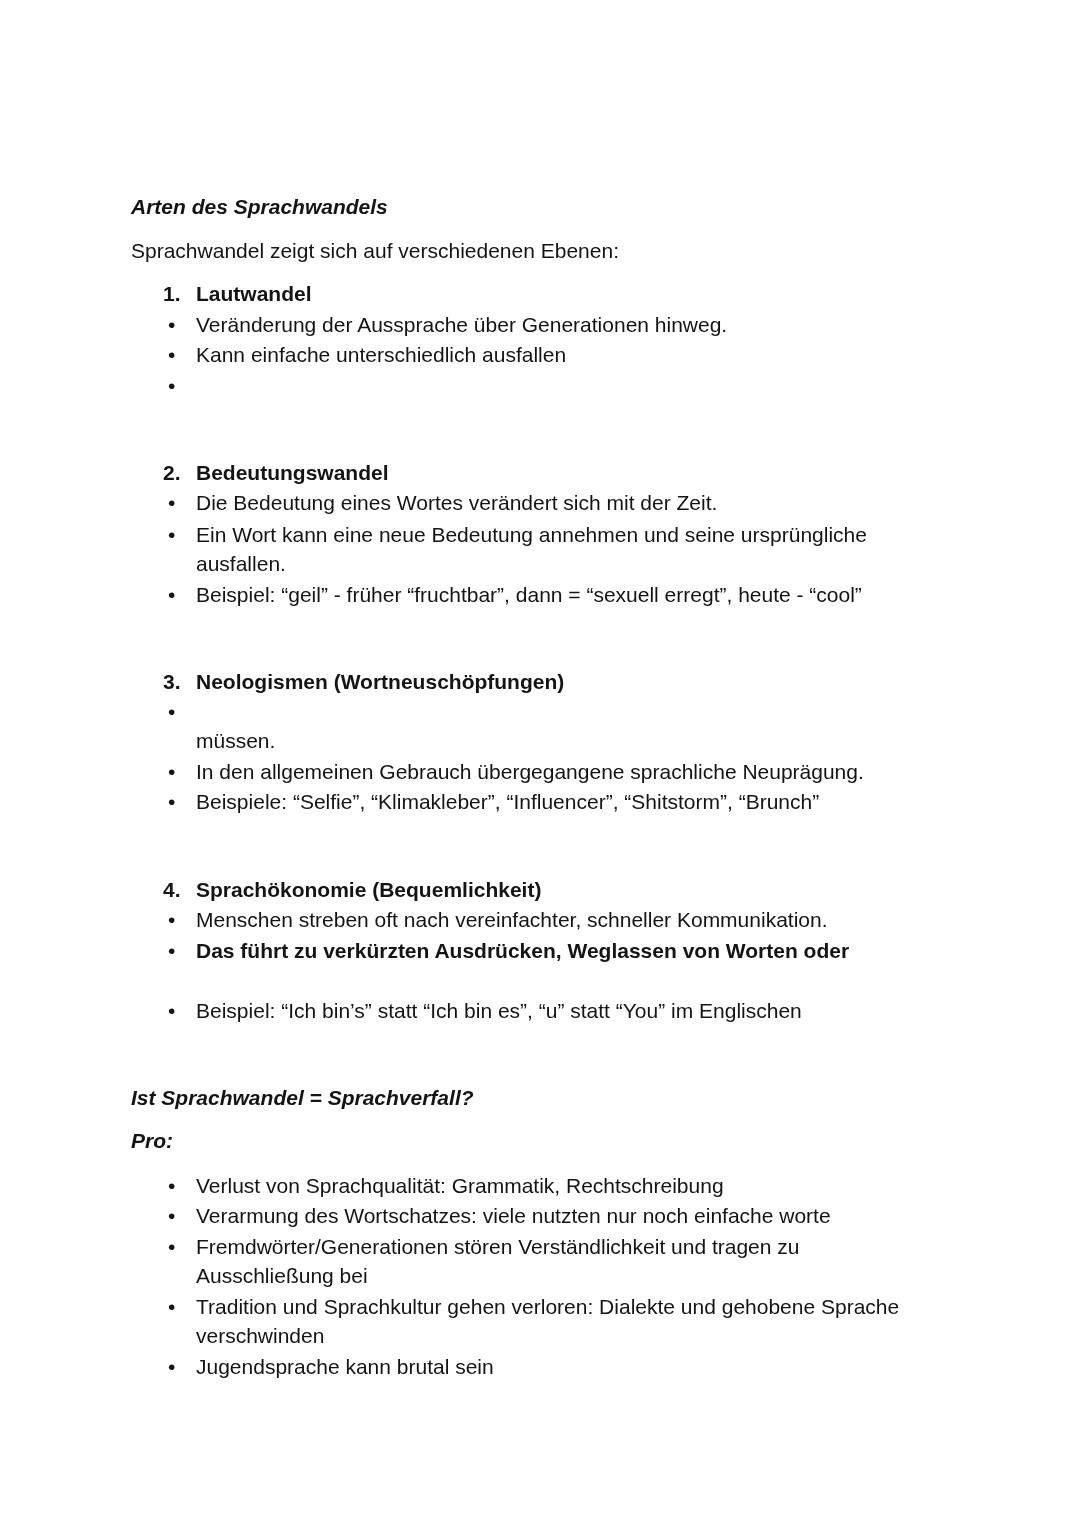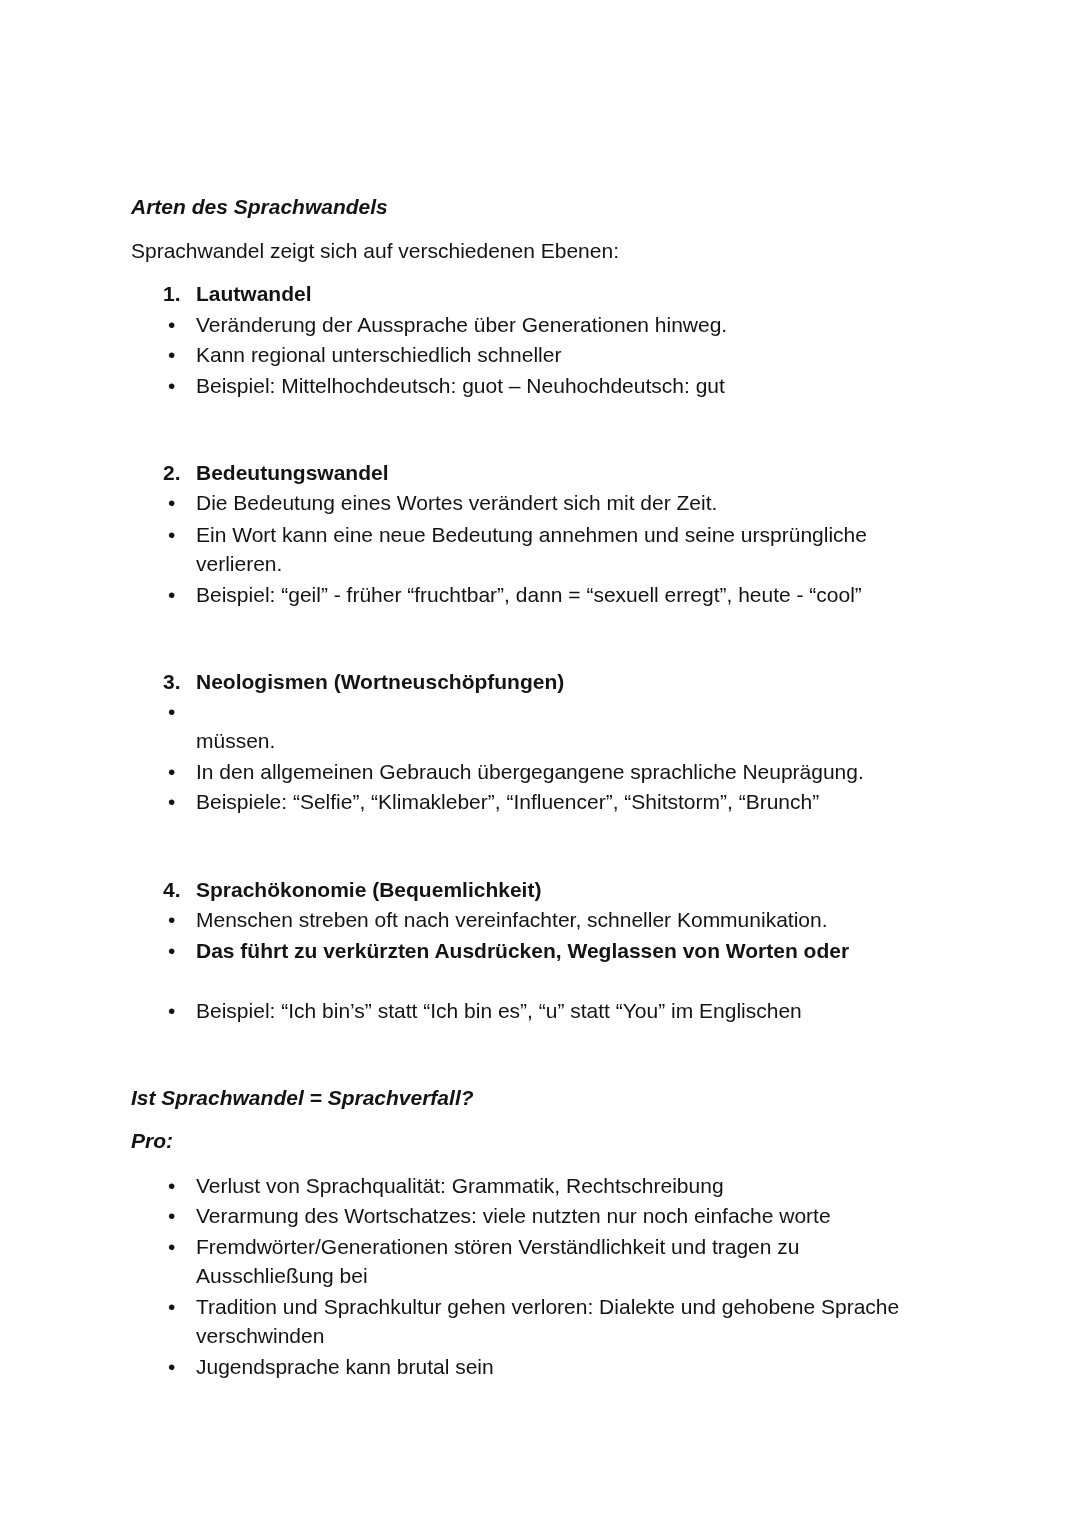--- a/index.html
+++ b/index.html
@@ -20,31 +20,30 @@
 <div class="page">
 
   <div class="abs heading" style="left:131px; top:175px;">Arten des Sprachwandels</div>
   <div class="abs" style="left:131px; top:219px;">Sprachwandel zeigt sich auf verschiedenen Ebenen:</div>
 
   <div class="num" style="left:163px; top:262px;">1.</div>
   <div class="abs item-title" style="left:196px; top:262px;">Lautwandel</div>
   <div class="bullet" style="left:168px; top:293px;">•</div>
   <div class="abs" style="left:196px; top:293px;">Veränderung der Aussprache über Generationen hinweg.</div>
   <div class="bullet" style="left:168px; top:323px;">•</div>
-  <div class="abs" style="left:196px; top:323px;">Kann regional unterschiedlich schneller</div>
+  <div class="abs" style="left:196px; top:323px;">Kann einfache unterschiedlich ausfallen</div>
   <div class="bullet" style="left:168px; top:354px;">•</div>
-  <div class="abs" style="left:196px; top:354px;">Beispiel: Mittelhochdeutsch: guot – Neuhochdeutsch: gut</div>
 
   <div class="num" style="left:163px; top:441px;">2.</div>
   <div class="abs item-title" style="left:196px; top:441px;">Bedeutungswandel</div>
   <div class="bullet" style="left:168px; top:471px;">•</div>
   <div class="abs" style="left:196px; top:471px;">Die Bedeutung eines Wortes verändert sich mit der Zeit.</div>
   <div class="bullet" style="left:168px; top:503px;">•</div>
   <div class="abs" style="left:196px; top:503px;">Ein Wort kann eine neue Bedeutung annehmen und seine ursprüngliche</div>
-  <div class="abs" style="left:196px; top:532px;">verlieren.</div>
+  <div class="abs" style="left:196px; top:532px;">ausfallen.</div>
   <div class="bullet" style="left:168px; top:563px;">•</div>
   <div class="abs" style="left:196px; top:563px;">Beispiel: “geil” - früher “fruchtbar”, dann = “sexuell erregt”, heute - “cool”</div>
 
   <div class="num" style="left:163px; top:650px;">3.</div>
   <div class="abs item-title" style="left:196px; top:650px;">Neologismen (Wortneuschöpfungen)</div>
   <div class="bullet" style="left:168px; top:680px;">•</div>
   <div class="abs" style="left:196px; top:709px;">müssen.</div>
   <div class="bullet" style="left:168px; top:740px;">•</div>
   <div class="abs" style="left:196px; top:740px;">In den allgemeinen Gebrauch übergegangene sprachliche Neuprägung.</div>
   <div class="bullet" style="left:168px; top:770px;">•</div>

